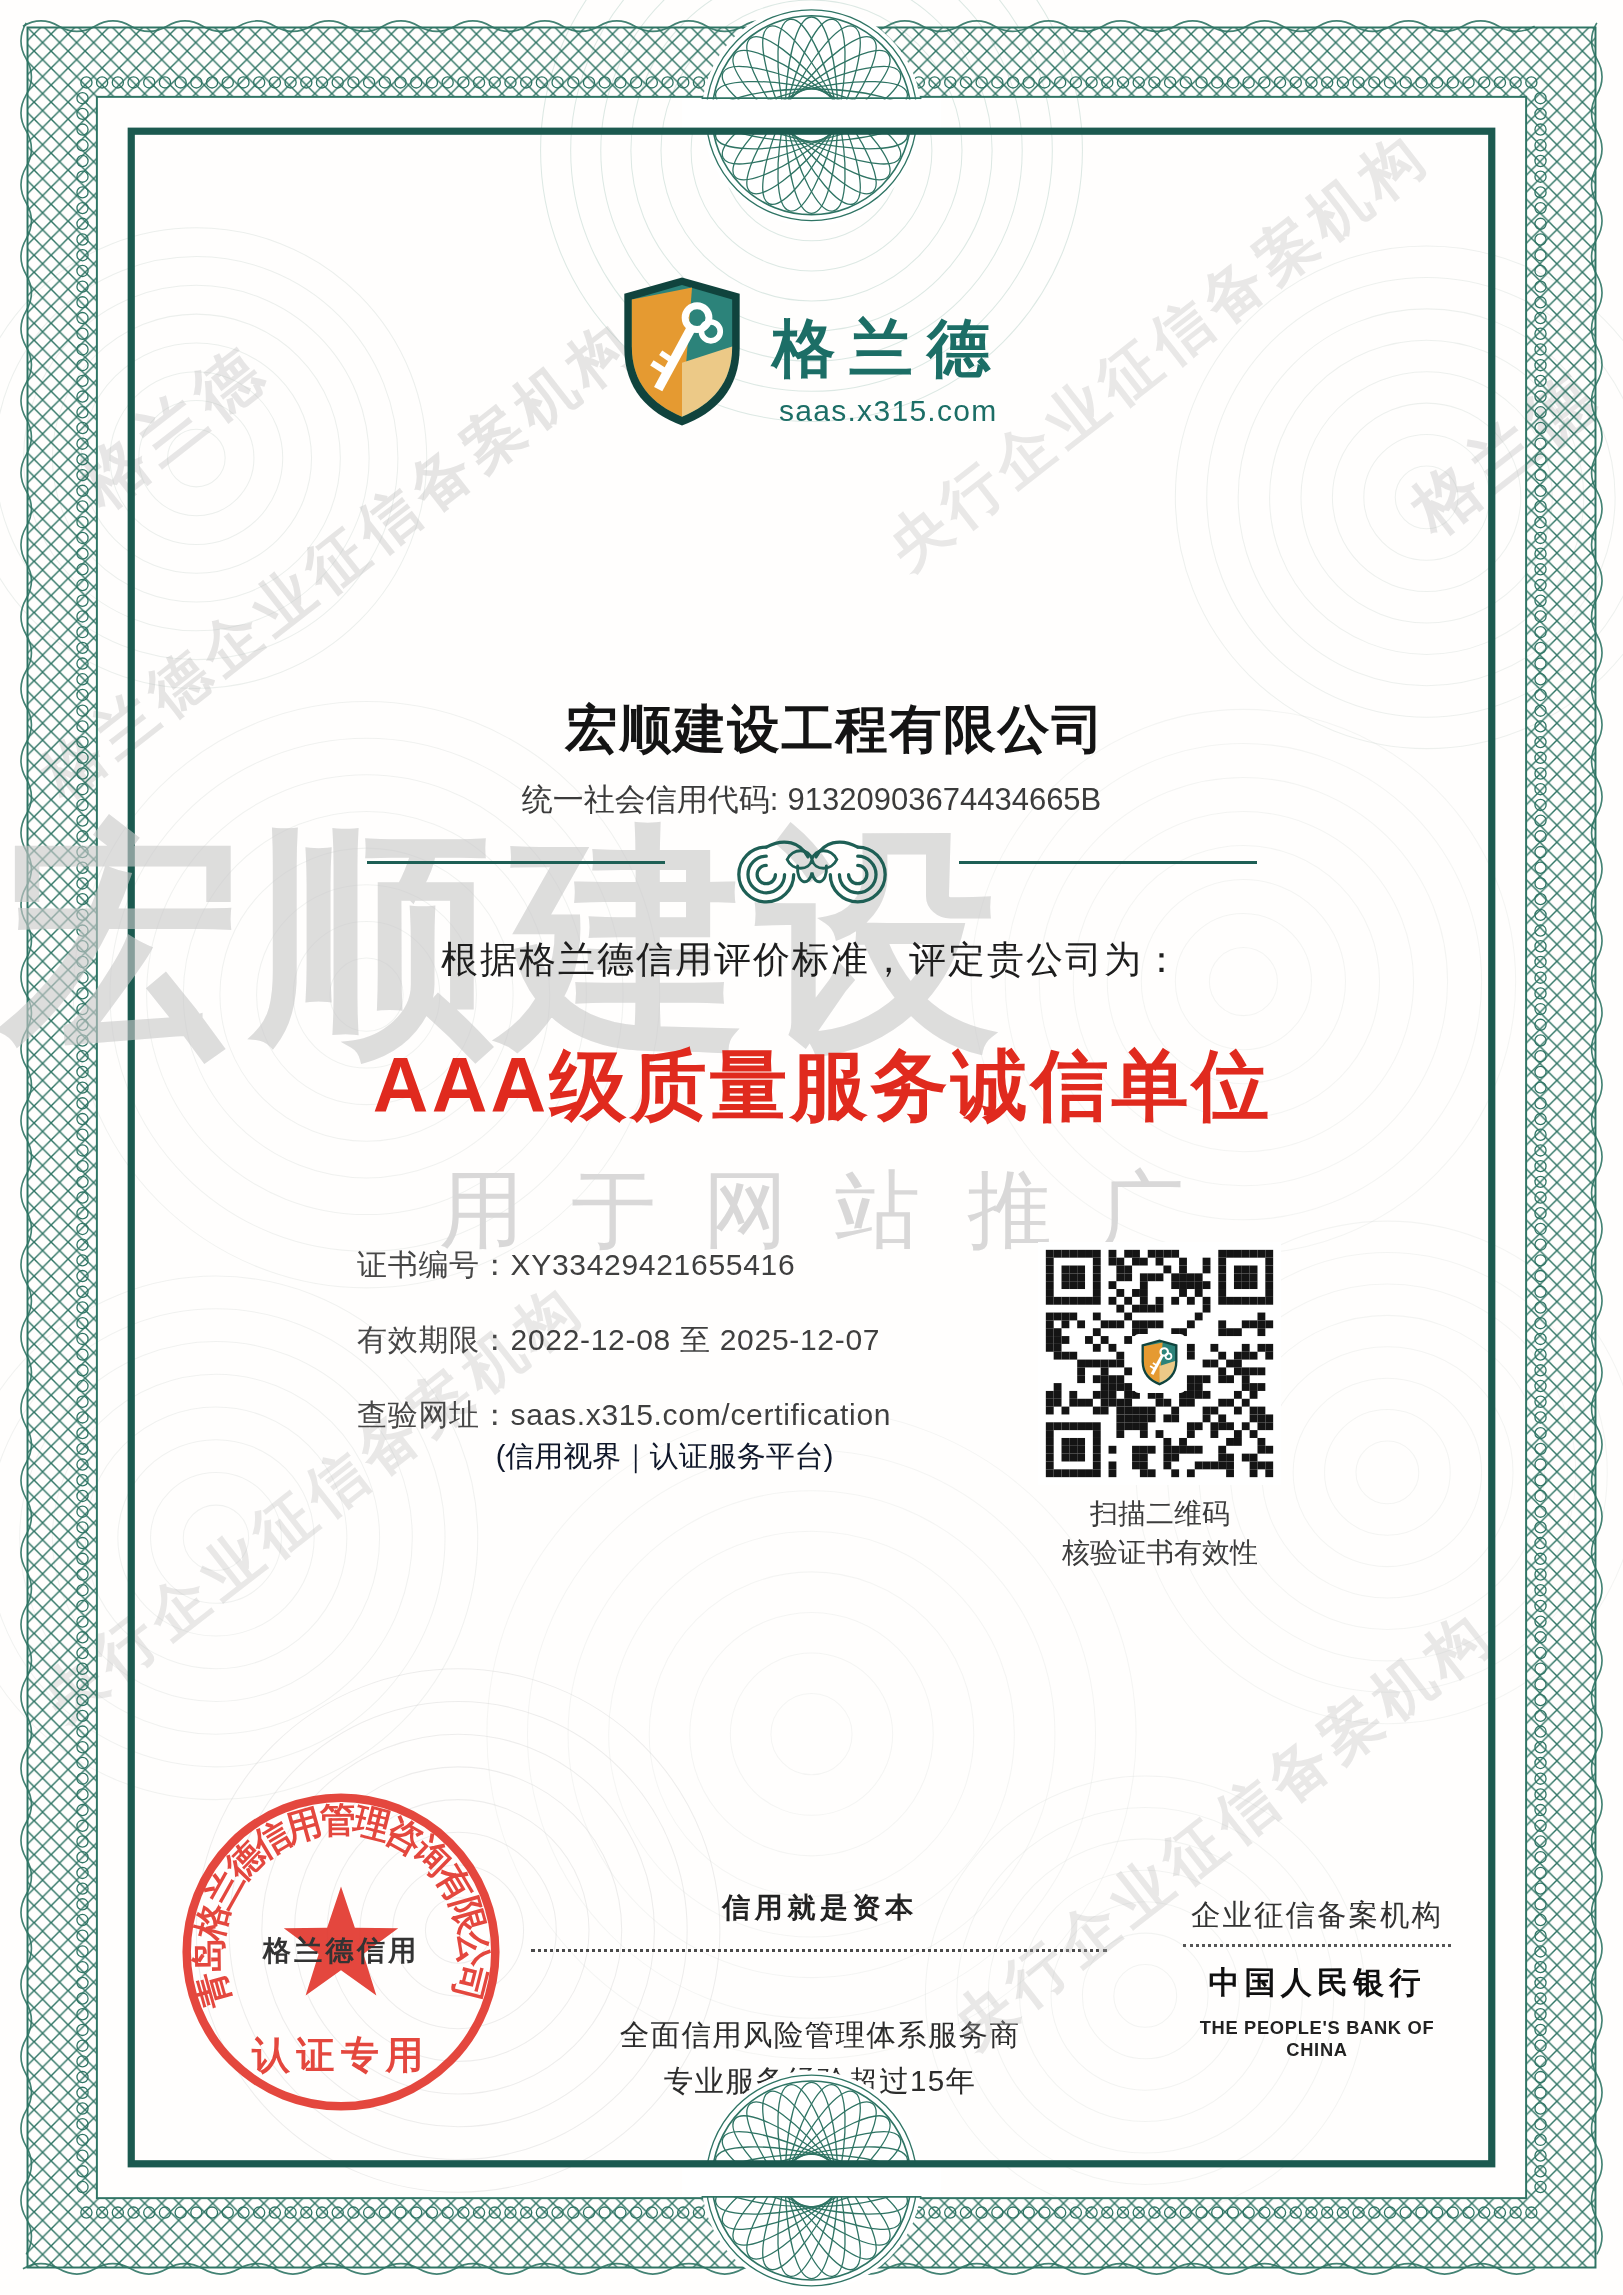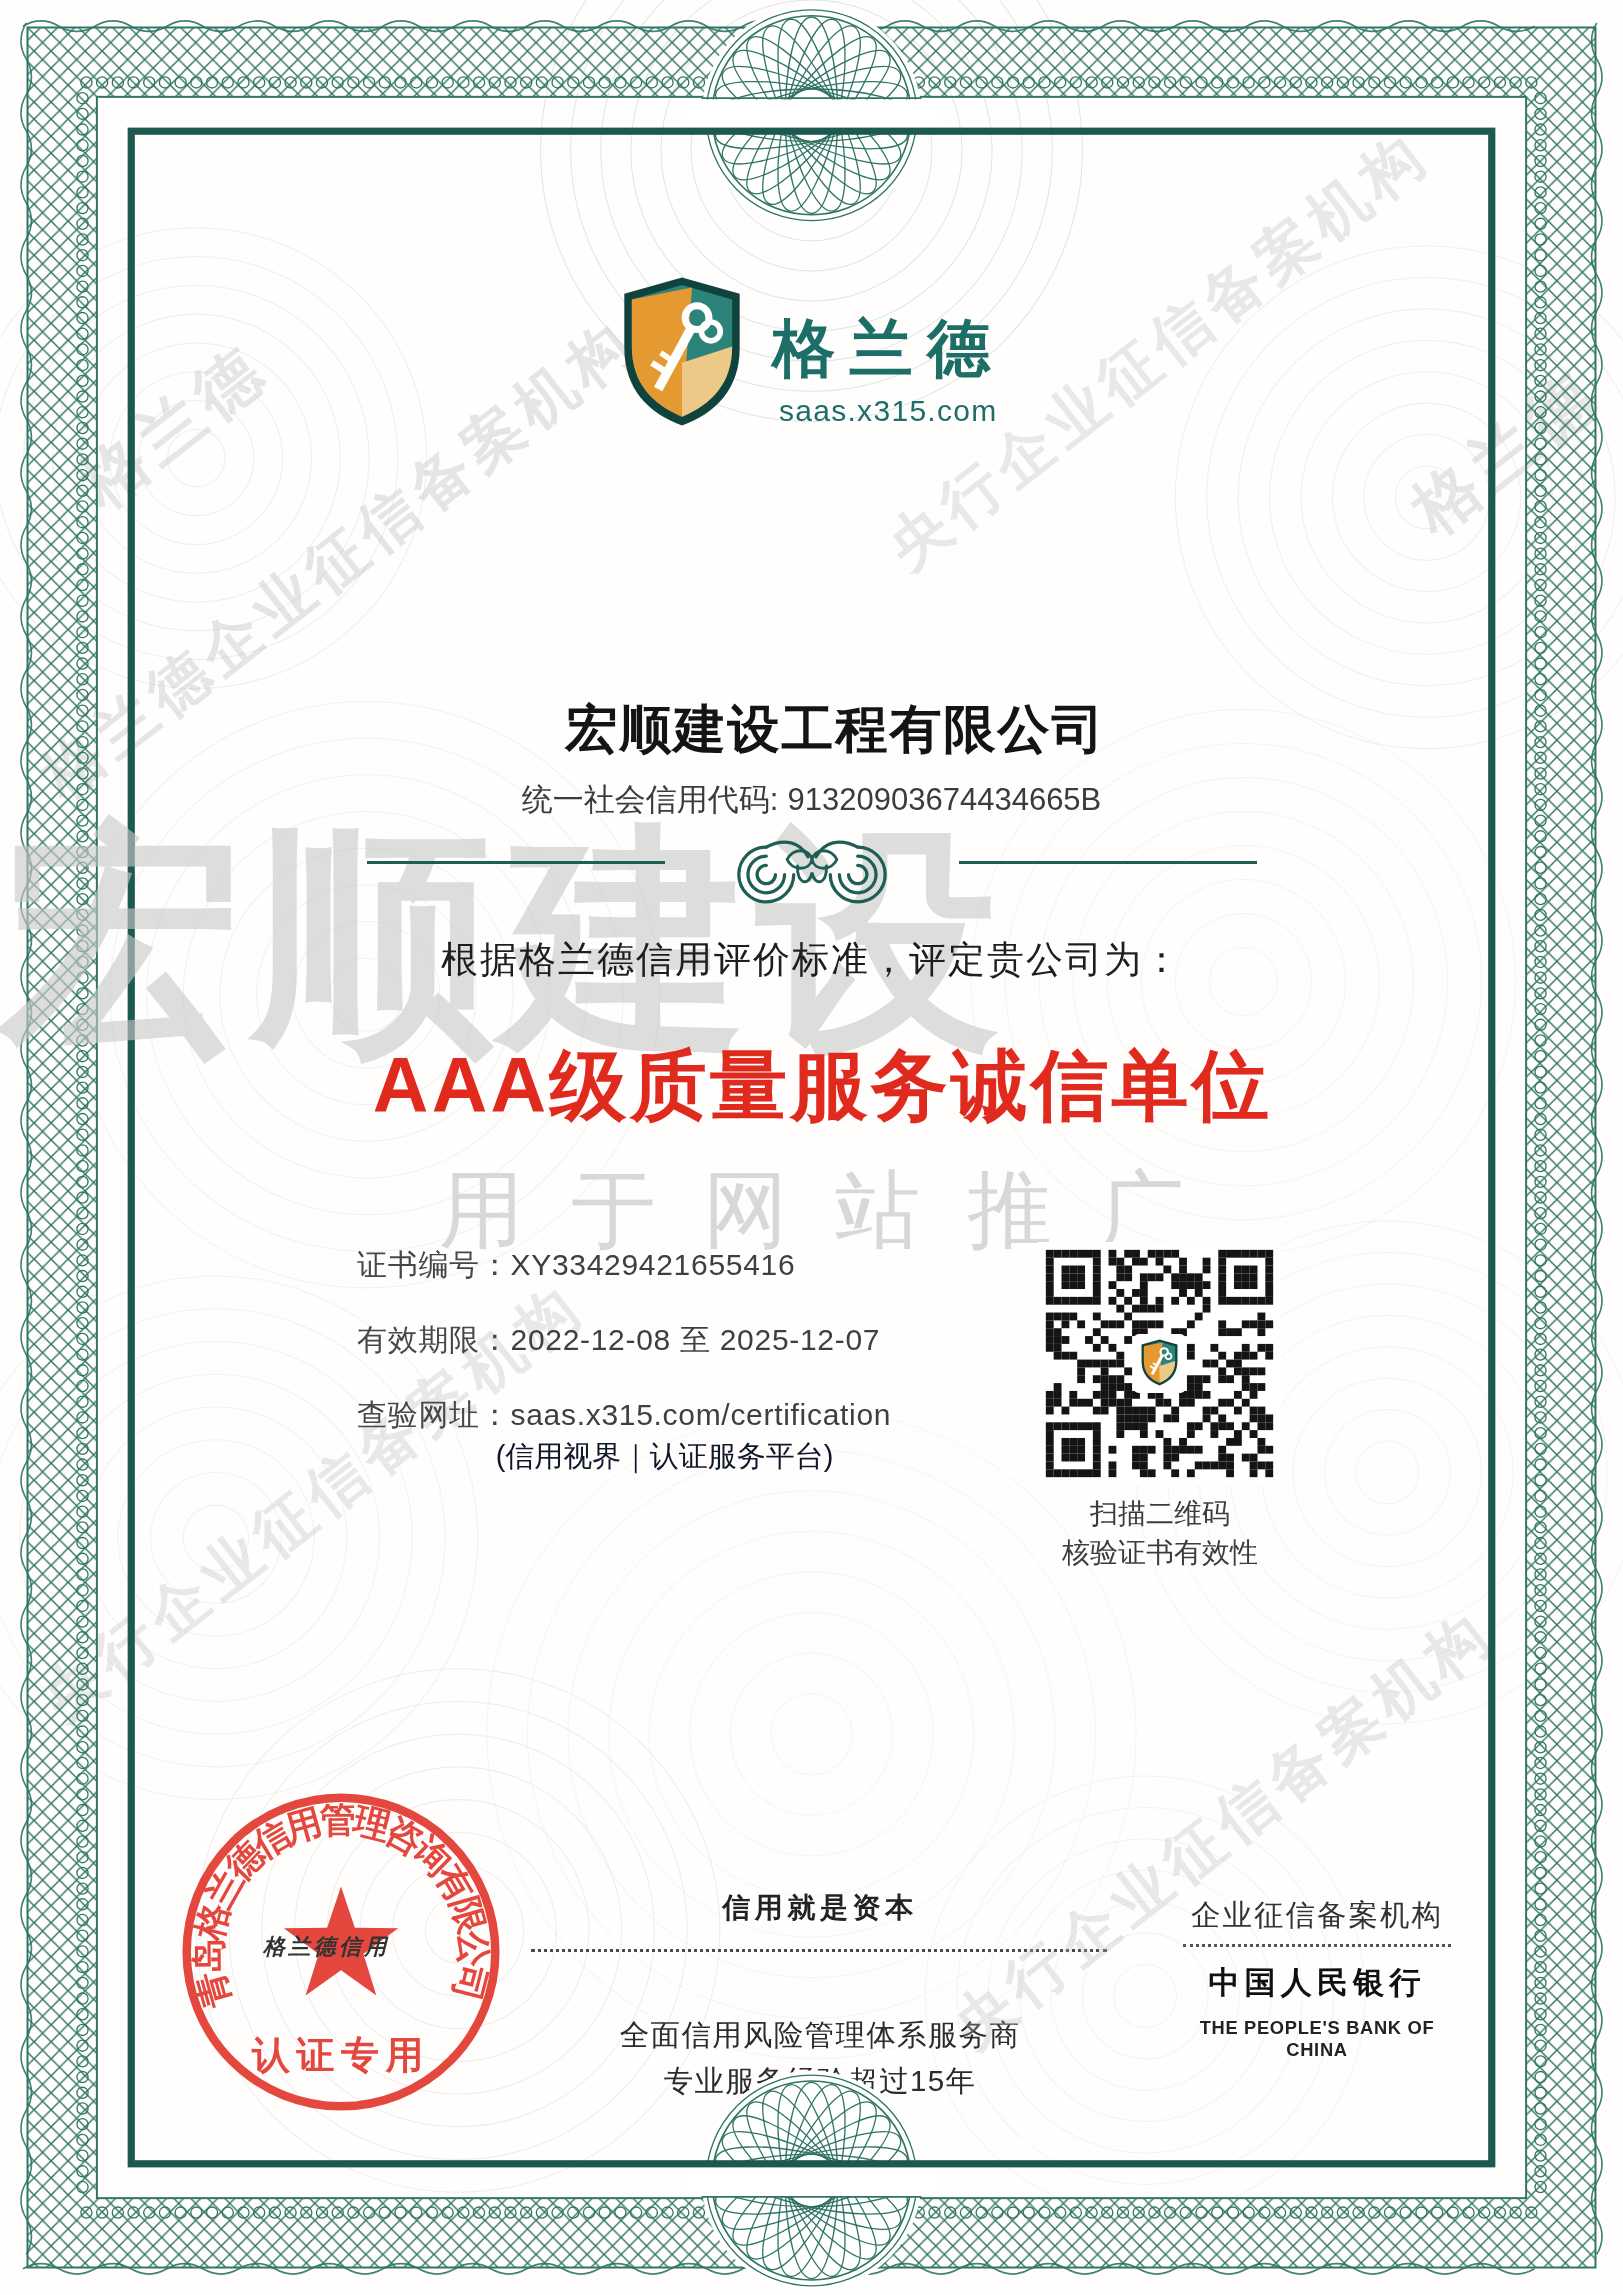--- a/index.html
+++ b/index.html
@@ -45,22 +45,22 @@
          letter-spacing:3.3px;}
   .details{left:357px;top:1245px;width:655px;}
   .drow{font-size:30px;color:#474747;margin-bottom:34px;letter-spacing:0.7px;}
   .drow .val{color:#3f3f3f;}
   .platform-note{left:357px;top:1437px;width:615px;text-align:center;font-size:29px;color:#0f172a;}
   .qr-box{left:1038px;top:1242px;width:243px;height:243px;}
   .qr-caption{left:1008px;top:1494px;width:304px;text-align:center;font-size:28px;
               color:#3c3c3c;line-height:39px;}
   
   .stamp{left:171px;top:1782px;width:340px;height:340px;z-index:5;opacity:.93;}
-  .stamp-overlay{left:263px;top:1932px;font-size:22px;color:#333;letter-spacing:3.3px;
-                 font-weight:600;z-index:6;font-style:italic;}
+  .stamp-overlay{left:263px;top:1932px;font-size:28px;color:#333;letter-spacing:3.3px;
+                 font-weight:600;z-index:6;}
   .slogan{left:401px;top:1889px;width:838px;text-align:center;font-size:28px;font-weight:800;
           color:#222;letter-spacing:4.6px;}
   .dots-center{left:531px;top:1949px;width:576px;border-top:3.9px dotted #4a4a4a;}
   .fline{left:401px;width:838px;text-align:center;font-size:29.5px;color:#2c2c2c;letter-spacing:1.3px;}
   .fl1{top:1970px;} .fl2{top:2016px;} .fl3{top:2062px;}
   .filing-title{left:1178px;top:1896px;width:278px;text-align:center;font-size:29.5px;
                 color:#333;letter-spacing:2px;}
   .dots-right{left:1183px;top:1944px;width:268px;border-top:3.3px dotted #555;}
   .bank-cn{left:1178px;top:1962px;width:278px;text-align:center;font-size:31px;font-weight:700;
            color:#101010;letter-spacing:5.2px;font-family:"Liberation Serif","DejaVu Serif",serif;}

